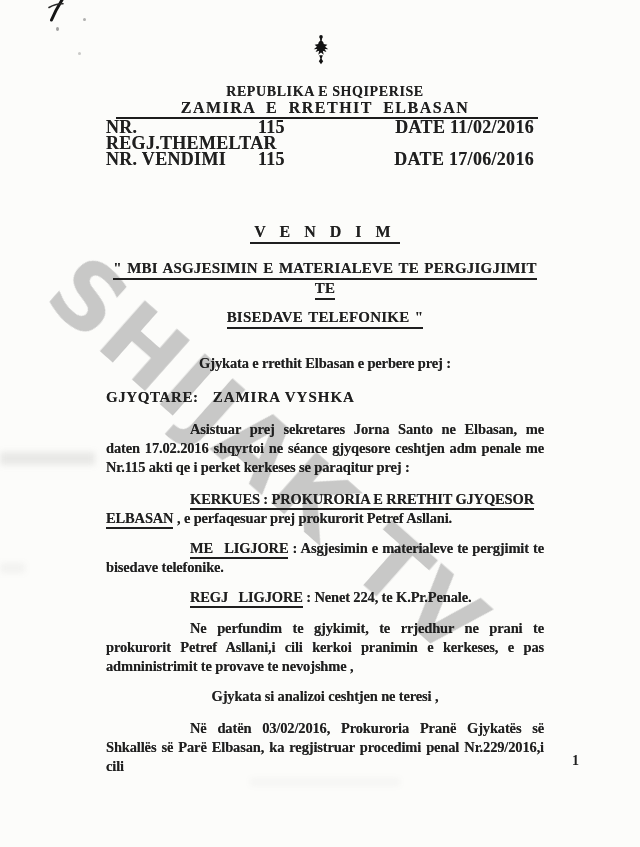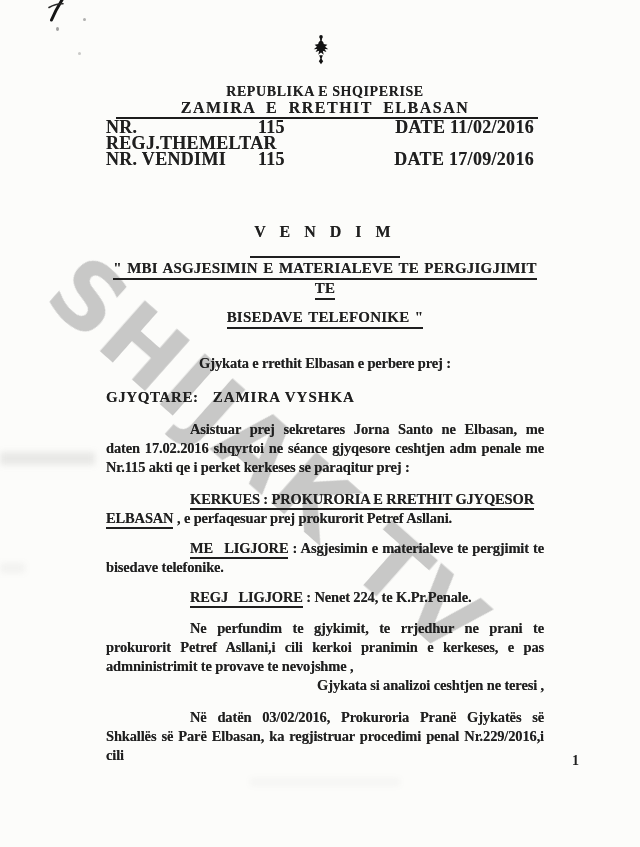--- a/index.html
+++ b/index.html
@@ -42,36 +42,36 @@
   .emblem{position:absolute;left:311px;top:34px;z-index:2;filter:blur(.4px);}
   .rep{margin-top:84px;text-align:center;font-size:14px;line-height:16px;letter-spacing:.6px;}
   .court{text-align:center;font-size:16px;line-height:15px;letter-spacing:1.5px;word-spacing:5px;}
   .rule{margin:2px 6px 0 10px;border-top:2.5px solid #1c1c1c;filter:blur(.3px);}
   .regrow{display:flex;font-size:18px;line-height:16px;letter-spacing:.3px;justify-content:center;}
   .regrow .lbl{width:152px;}
   .regrow .val{flex:1;text-align:left;}
   .regrow .dt{text-align:right;padding-right:10px;}
   .u{border-bottom:2.3px solid currentColor;padding-bottom:1px;}
   .vendim{margin-top:55px;text-align:center;font-size:16px;line-height:20px;}
-  .vendim .u{letter-spacing:5px;padding:0 4px 16px;}
+  .vendim .u{letter-spacing:5px;padding:0 4px 2px;}
   .subtitle{margin-top:16px;text-align:center;font-size:15px;line-height:20px;}
   .subtitle.s2{margin-top:9px;}
   .subtitle .u{padding-bottom:2px;letter-spacing:.2px;word-spacing:1.5px;}
   .intro{margin-top:27px;text-align:center;}
   .judge{margin-top:15px;text-align:left;font-size:15px;letter-spacing:.6px;}
   .judge .jname{margin-left:14px;letter-spacing:1px;}
   p{margin:0;}
   .para{text-align:justify;}
   .indent{text-indent:84px;}
   .m-asist{margin-top:13px;}
   .m-kerkues{margin-top:13px;}
   .m-objekt{margin-top:11px;}
   .m-baza{margin-top:11px;text-align:left;}
   .m-perfundim{margin-top:12px;}
-  .m-analizoi{text-align:right;}
+  .m-analizoi{margin-top:11px;text-align:center;}
   .veren{margin-top:16px;text-align:center;font-size:16px;line-height:20px;}
   .veren .u{letter-spacing:4.5px;padding:0 2px 2px;}
   .m-final{margin-top:13px;}
   .wide-gap{word-spacing:7px;}
   .page-number{position:absolute;left:572px;top:753px;z-index:2;font-size:14px;font-weight:bold;}
 </style>
 </head>
 <body>
 
 <div class="page">
@@ -106,21 +106,21 @@
     <div class="rule"></div>
 
     <div class="regrow">
       <span class="lbl">NR. REGJ.THEMELTAR</span>
       <span class="val">115</span>
       <span class="dt">DATE 11/02/2016</span>
     </div>
     <div class="regrow">
       <span class="lbl">NR. VENDIMI</span>
       <span class="val">115</span>
-      <span class="dt">DATE 17/09/2016</span>
+      <span class="dt">DATE 17/06/2016</span>
     </div>
 
     <div class="vendim">
       <span class="u">V E N D I M</span>
     </div>
     <div class="subtitle">
       <span class="u">" MBI ASGJESIMIN E MATERIALEVE TE PERGJIGJIMIT TE</span>
     </div>
     <div class="subtitle s2">
       <span class="u">BISEDAVE TELEFONIKE "</span>

